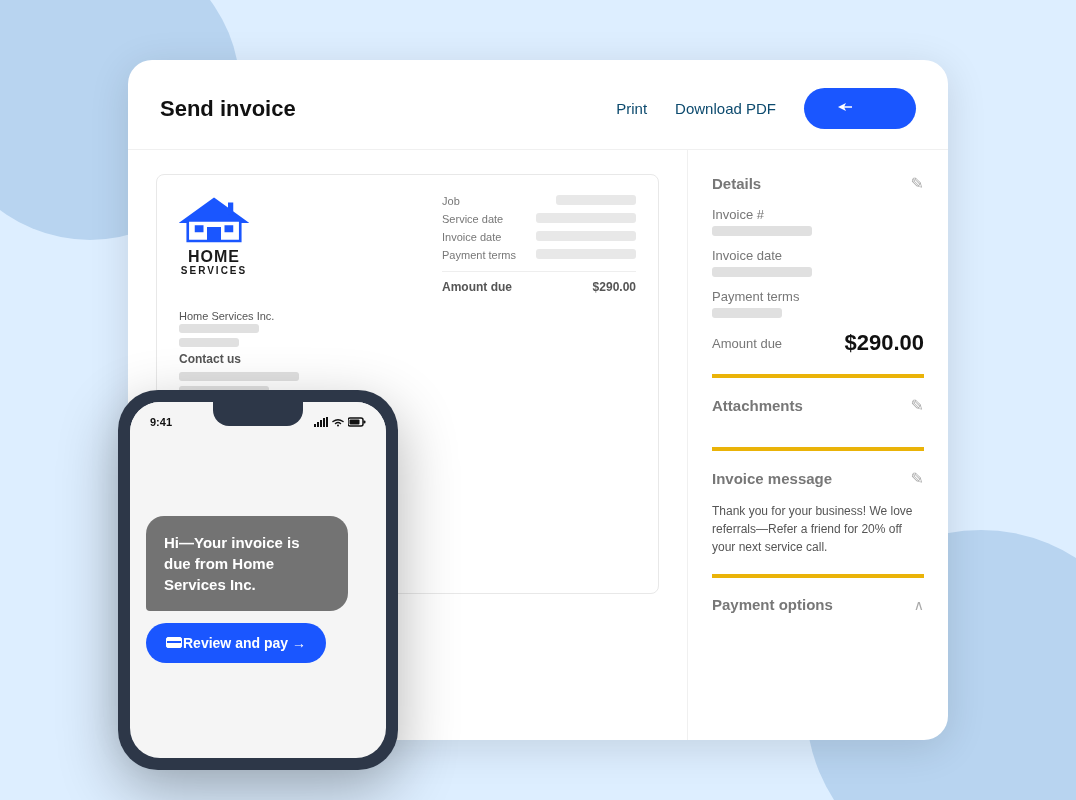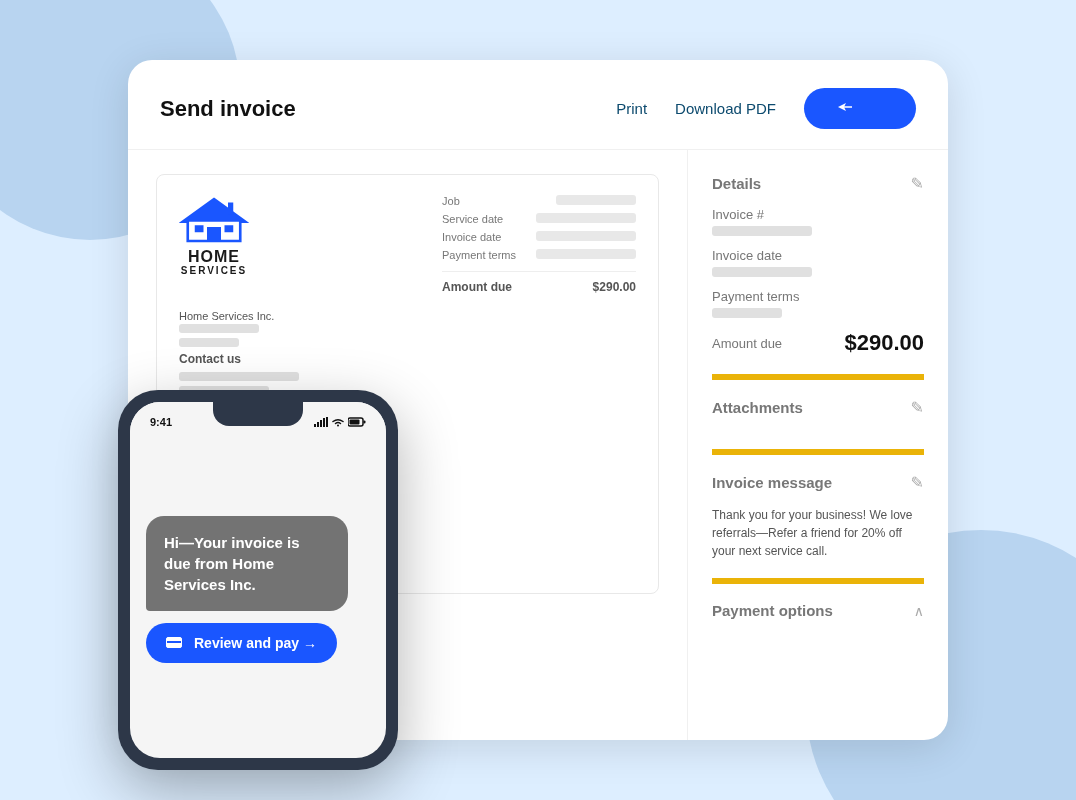--- a/index.html
+++ b/index.html
@@ -289,21 +289,21 @@
       background: #1a56ff;
       color: #fff;
       border: none;
       border-radius: 24px;
       padding: 12px 20px;
       font-size: 14px;
       font-weight: 700;
       cursor: pointer;
       display: inline-flex;
       align-items: center;
-      gap: 12px;
+      gap: 1px;
       align-self: flex-start;
     }
     .card-icon {
       width: 16px;
       height: 11px;
       background: #fff;
       border-radius: 2px;
       border: 1.5px solid #fff;
       position: relative;
       display: inline-block;
@@ -320,21 +320,21 @@
     
     .details-panel {
       width: 260px;
       padding: 24px 24px;
       display: flex;
       flex-direction: column;
       gap: 0;
     }
 
     .details-section {
-      border-bottom: 6px solid #eab308;
+      border-bottom: 4px solid #eab308;
       padding-bottom: 18px;
       margin-bottom: 18px;
     }
 
     .details-section:last-child {
       border-bottom: none;
       margin-bottom: 0;
     }
 
     .section-header {

